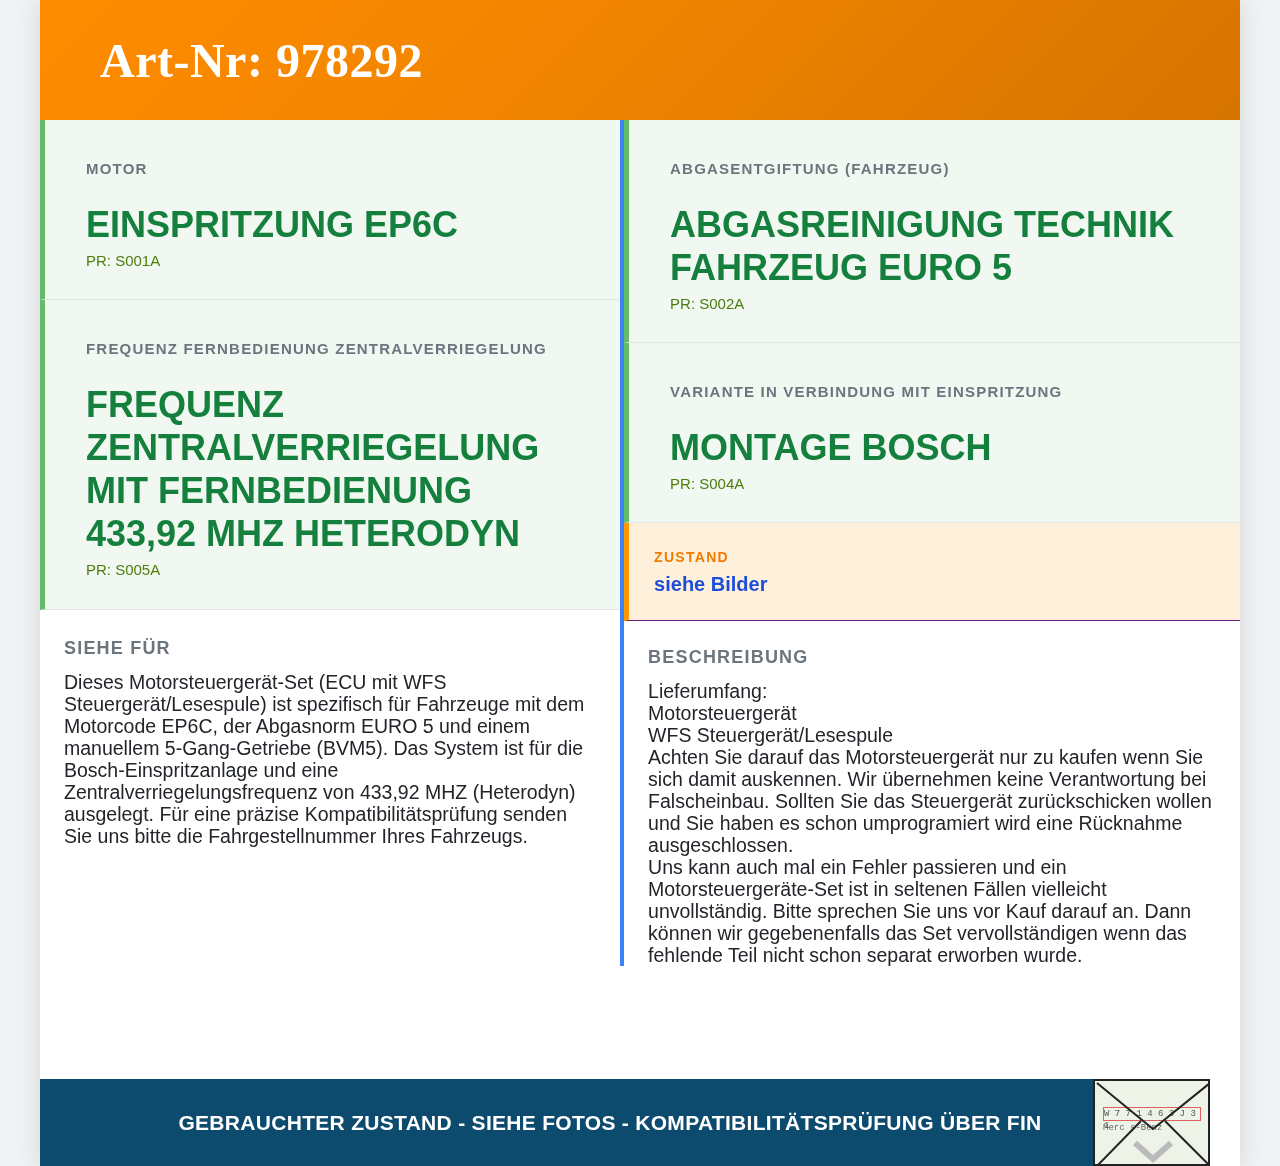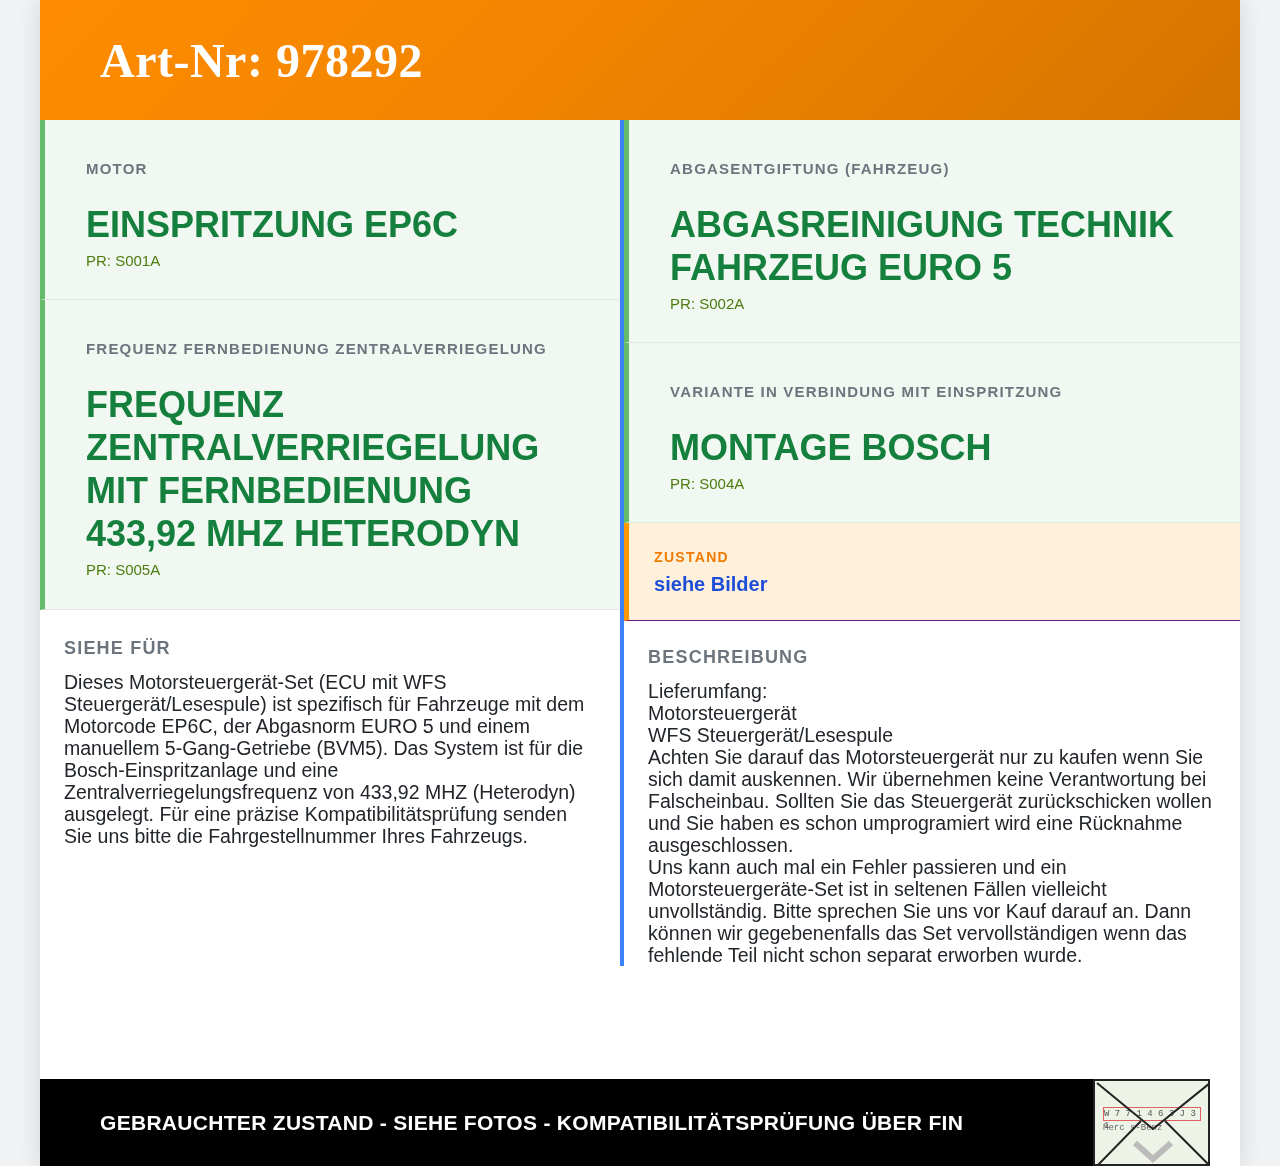--- a/index.html
+++ b/index.html
@@ -56,21 +56,21 @@
   .text-section { padding: 28px 24px 0 24px; }
   .text-section .label {
     font-size: 18px; font-weight: 700; color: #6c757d; letter-spacing: 1.2px;
   }
   .text-section .body {
     margin-top: 12px; font-size: 19.5px; line-height: 22px; color: #212529;
     white-space: pre-line;
   }
   .footer {
     position: absolute; left: 0; top: 1079px; width: 1080px; height: 87px;
-    background: #000000; display: flex; align-items: center;
+    background: #0c4a6e; display: flex; align-items: center; justify-content: center;
   }
   .footer .text {
     margin-left: 60px; color: #fff; font-size: 21px; font-weight: 700;
     letter-spacing: 0.3px; text-transform: uppercase;
   }
   .envelope {
     position: absolute; left: 1053px; top: 0; width: 117px; height: 87px;
     background: #eef3e8; border: 2px solid #222; box-sizing: border-box;
     overflow: hidden;
   }

